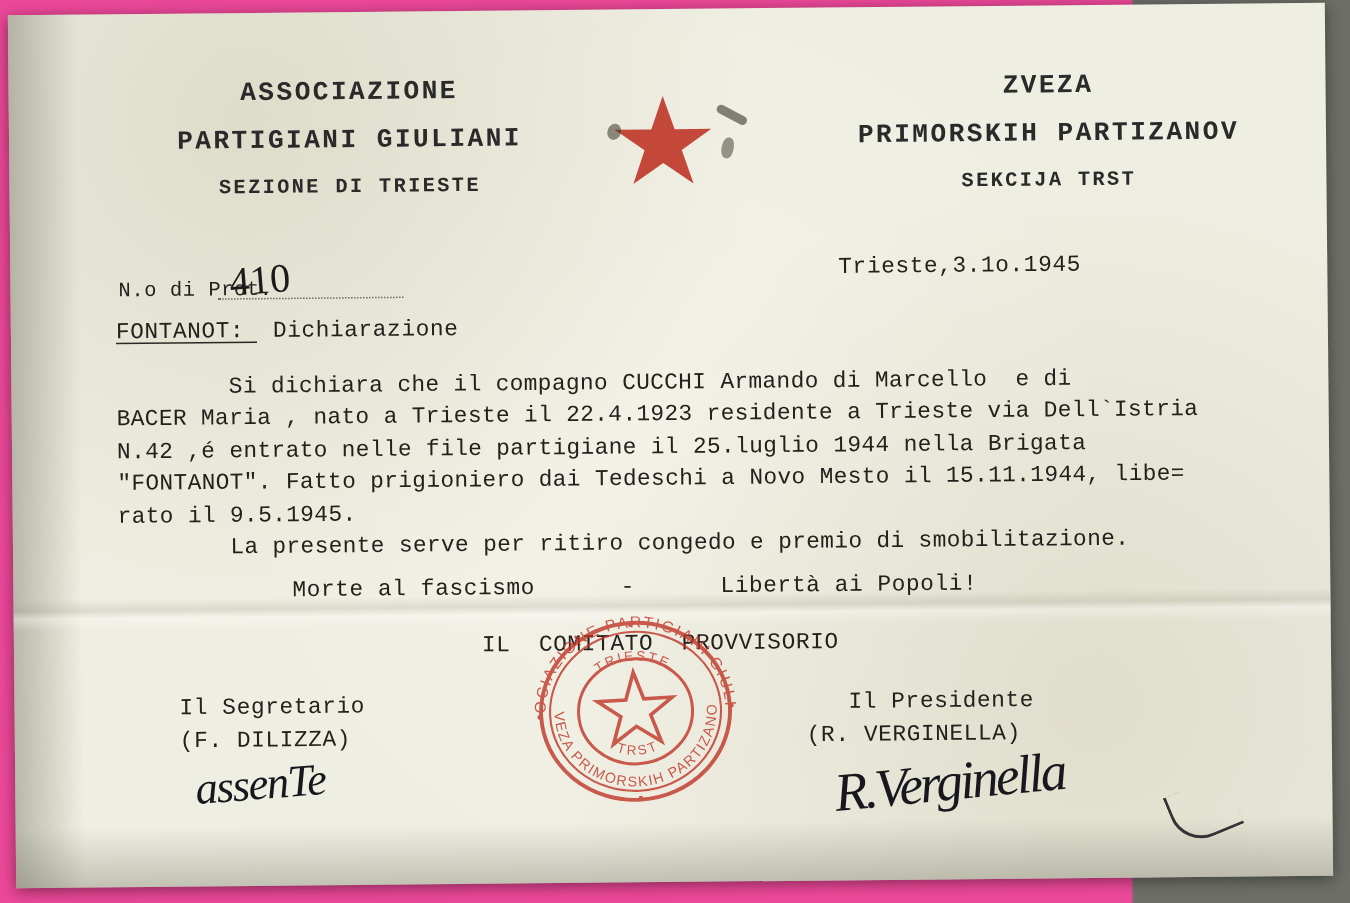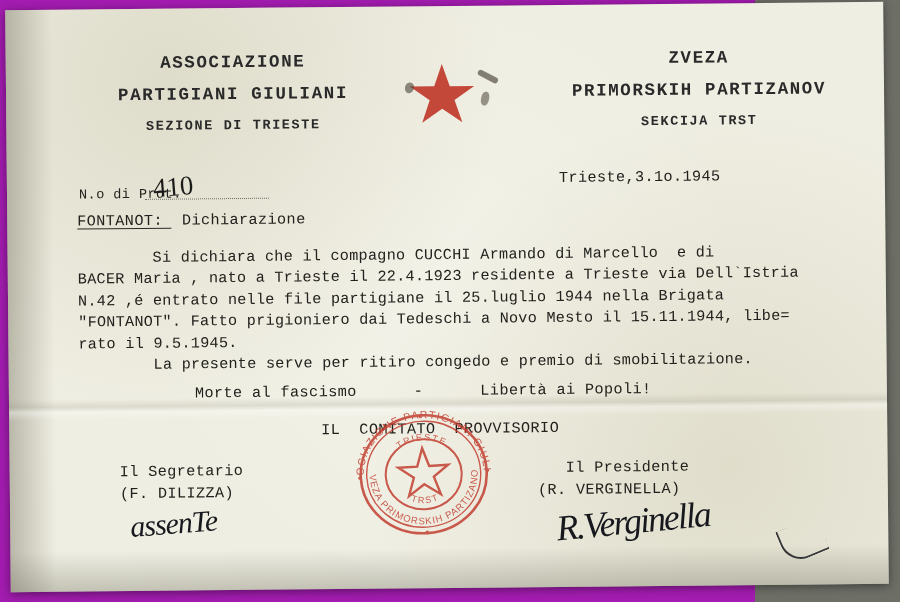--- a/index.html
+++ b/index.html
@@ -10,21 +10,21 @@
   body {
     width: 900px;
     height: 602px;
     overflow: hidden;
     font-family: "Liberation Mono", monospace;
   }
   #page {
     position: relative;
     width: 755px;
     height: 602px;
-    background: #a21caf;
+    background: #ec4899;
   }
   
   #paper {
     position: absolute;
     left: 8px;
     top: 6px;
     width: 878px;
     height: 582px;
     background: #efeee2;
     transform: rotate(-0.55deg);

